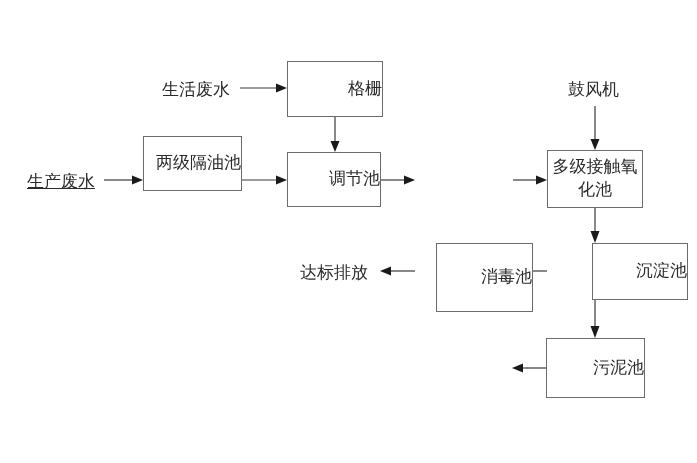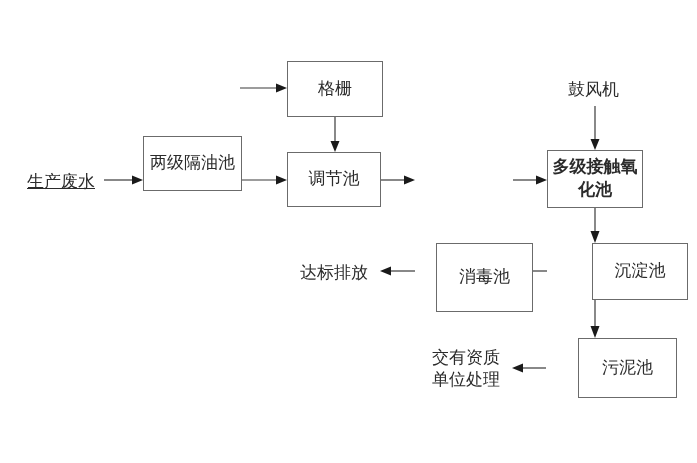--- a/index.html
+++ b/index.html
@@ -11,38 +11,38 @@
     overflow:hidden;
   }
   .arrow-layer{
     position:absolute;left:0;top:0;width:697px;height:463px;
     pointer-events:none;
   }
   .box{
     position:absolute;
     background:#ffffff;
     border:1px solid #6b6b6b;
-    display:flex;align-items:center;justify-content:center;
+    display:flex;align-items:center;justify-content:flex-end;
     text-align:center;
     font-size:17px;line-height:1.35;color:#2b2b2b;
     box-sizing:border-box;
   }
   .flabel{
     position:absolute;
     font-size:17px;color:#2b2b2b;
     white-space:pre-line;line-height:1.3;
   }
   #b-geshan  {left:287px;top:61px; width:96px;height:56px;}
   #b-liangji {left:143px;top:136px;width:99px;height:55px;}
   #b-tiaojie {left:287px;top:152px;width:94px;height:55px;}
   #b-shuijie {left:415px;top:152px;width:98px;height:55px;}
-  #b-duoji   {left:547px;top:150px;width:96px;height:58px;font-weight:bold;}
+  #b-duoji   {left:547px;top:150px;width:96px;height:58px;}
   #b-chendian{left:547px;top:243px;width:96px;height:57px;margin-left:45px;}
   #b-xiaodu  {left:436px;top:243px;width:97px;height:69px;}
-  #b-wuni    {left:578px;top:338px;width:99px;height:60px;}
+  #b-wuni    {left:546px;top:338px;width:99px;height:60px;}
   #l-shenghuo{left:162px;top:79px;}
   #l-shengchan{left:27px;top:171px;text-decoration:underline;}
   #l-gufengji{left:568px;top:79px;text-align:center;}
   #l-dabiao  {left:300px;top:262px;text-align:center;}
   #l-jiaoyou {left:432px;top:347px;}
 </style>
 </head>
 <body>
 
 <div class="canvas">
@@ -114,19 +114,18 @@
   <div class="box" id="b-chendian">
     <span>沉淀池</span>
   </div>
   <div class="box" id="b-xiaodu">
     <span>消毒池</span>
   </div>
   <div class="box" id="b-wuni">
     <span>污泥池</span>
   </div>
 
+  <div class="flabel" id="l-shenghuo">生活废水</div>
   <div class="flabel" id="l-shengchan">生产废水</div>
   <div class="flabel" id="l-gufengji">鼓风机</div>
   <div class="flabel" id="l-dabiao">达标排放</div>
-  <div class="flabel" id="l-jiaoyou">交有资质
-单位处理</div>
 
 </div>
 
 </body></html>

